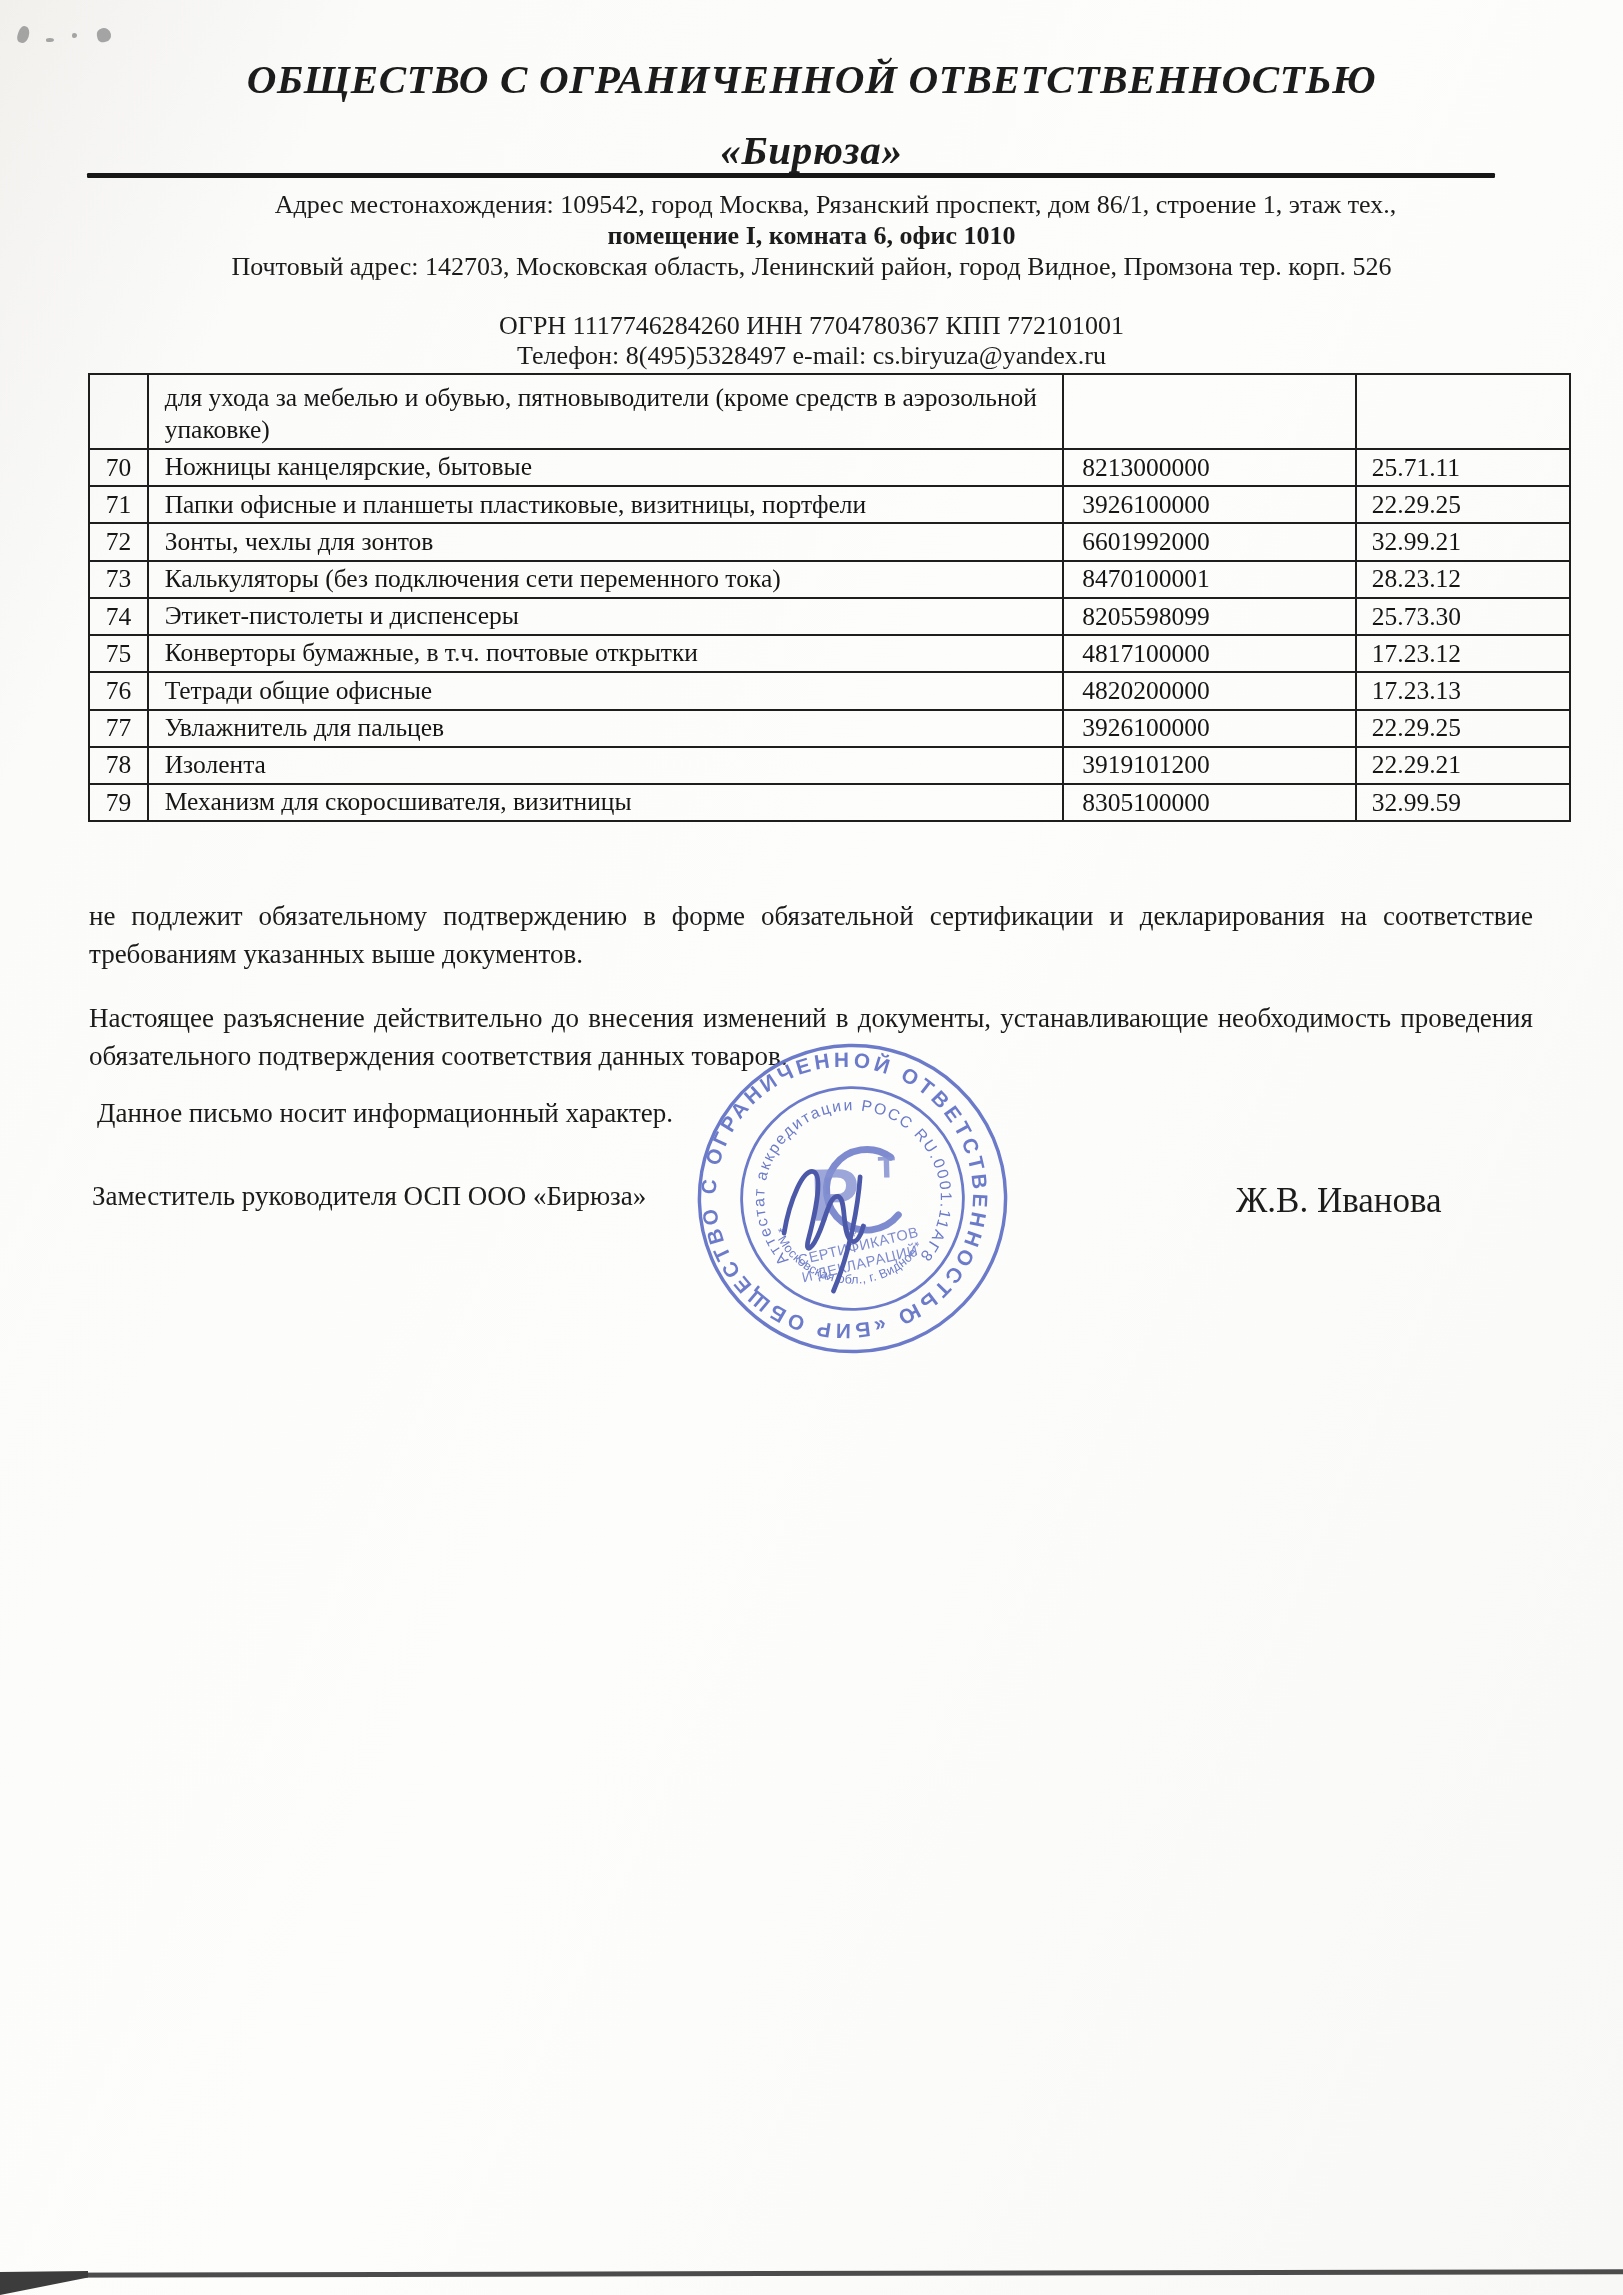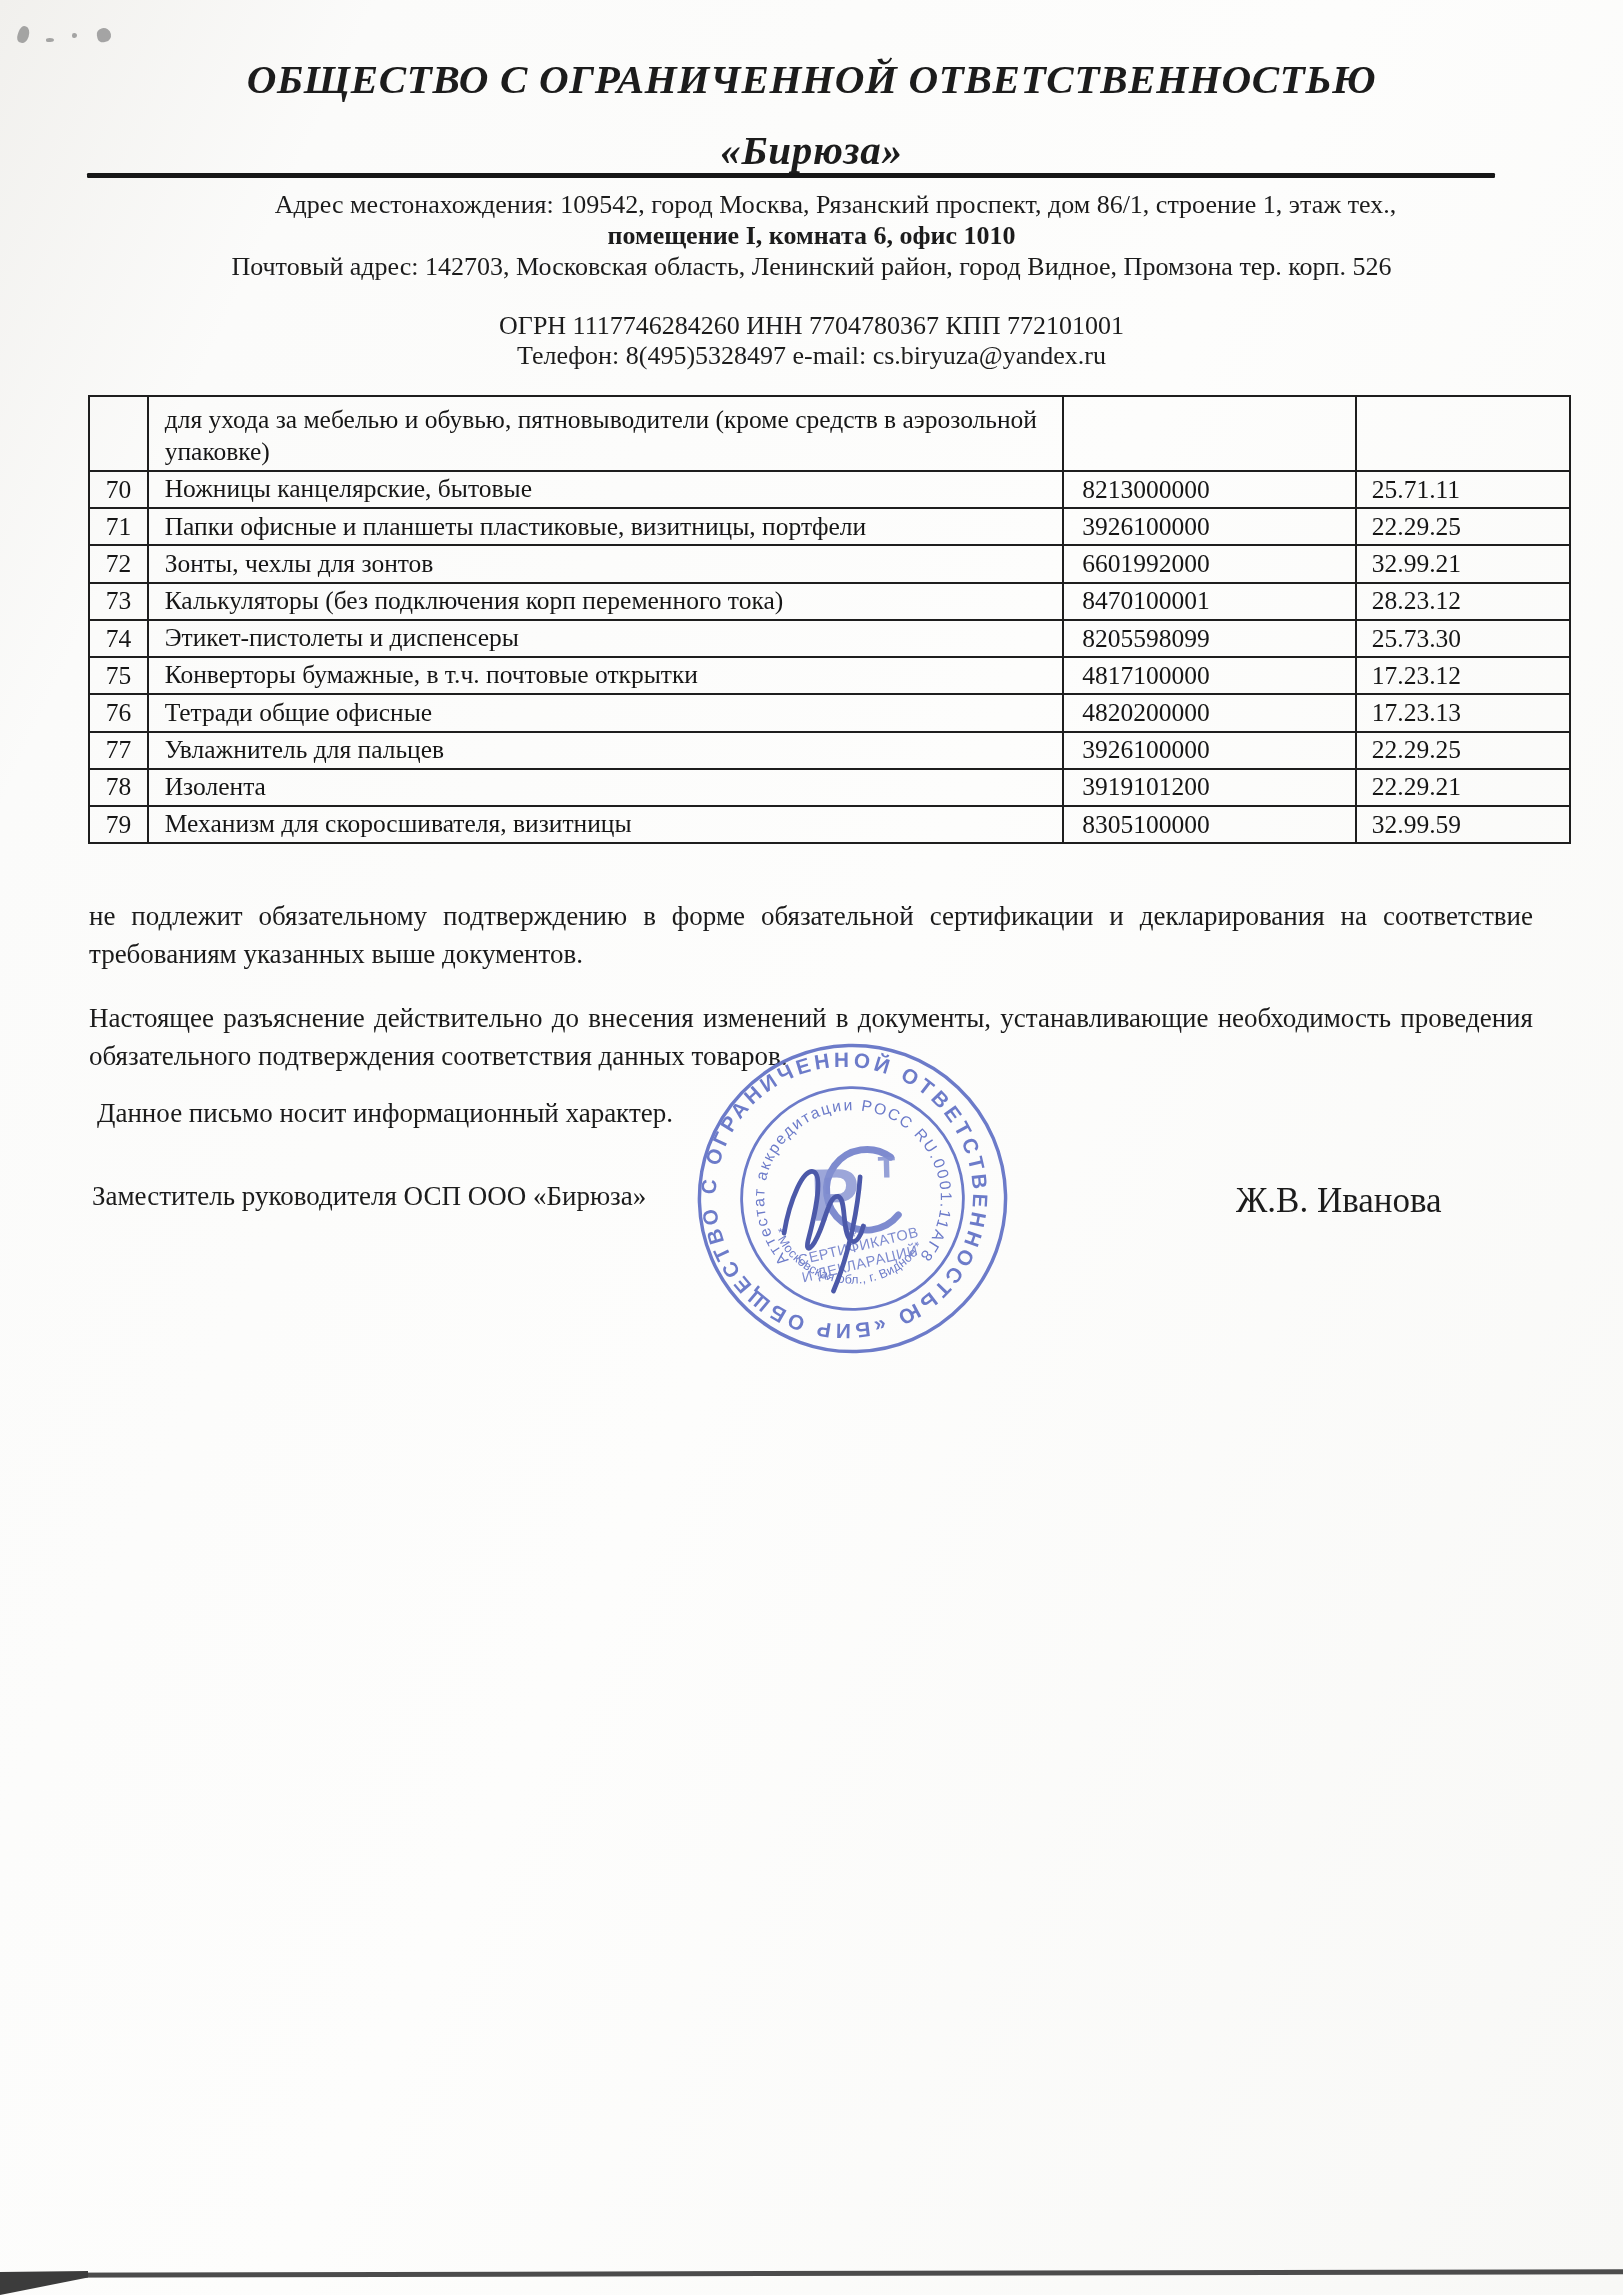--- a/index.html
+++ b/index.html
@@ -19,21 +19,21 @@
   .speck{position:absolute;background:#8a8a8a;border-radius:45% 55% 50% 40%;opacity:.75;}
   .bottom-edge{position:absolute;left:14.4px;top:2271px;width:1609px;height:4.6px;background:#4c4c4c;transform:rotate(-0.12deg);}
   .bottom-wedge{position:absolute;left:0;top:2270px;width:88px;height:25px;background:#3c3c3c;clip-path:polygon(0 8%,100% 4%,100% 30%,0 100%);}
 
   
   .title{font-weight:bold;font-style:italic;font-size:41px;letter-spacing:0.7px;}
   .rule{left:87px;top:173px;width:1408px;height:5.2px;background:#171717;border-radius:1.3px;}
   .hline{font-size:26px;}
 
   
-  .tbl-wrap{left:88px;top:395px;width:1405px;}
+  .tbl-wrap{left:88px;top:373px;width:1405px;}
   table.goods{border-collapse:collapse;table-layout:fixed;width:1405px;font-size:25.5px;color:#161616;}
   table.goods td{border:2px solid #1e1e1e;overflow:hidden;}
   td.c-num{width:57px;text-align:center;padding:0;}
   td.c-desc{width:888px;padding:1.3px 9.2px 1.3px 15.7px;line-height:1.28;}
   td.c-code{width:268px;padding:1.3px 5.2px 1.3px 18.3px;}
   td.c-okpd{width:192px;padding:1.3px 5.2px 1.3px 14.4px;}
   tr.hdr td{height:63px;vertical-align:top;}
   tr.hdr td.c-desc{padding-top:6.5px;}
   tr.data td{height:29px;vertical-align:middle;}
 
@@ -89,21 +89,21 @@
           <td class="c-okpd">22.29.25</td>
         </tr>
         <tr class="data">
           <td class="c-num">72</td>
           <td class="c-desc">Зонты, чехлы для зонтов</td>
           <td class="c-code">6601992000</td>
           <td class="c-okpd">32.99.21</td>
         </tr>
         <tr class="data">
           <td class="c-num">73</td>
-          <td class="c-desc">Калькуляторы (без подключения корп переменного тока)</td>
+          <td class="c-desc">Калькуляторы (без подключения сети переменного тока)</td>
           <td class="c-code">8470100001</td>
           <td class="c-okpd">28.23.12</td>
         </tr>
         <tr class="data">
           <td class="c-num">74</td>
           <td class="c-desc">Этикет-пистолеты и диспенсеры</td>
           <td class="c-code">8205598099</td>
           <td class="c-okpd">25.73.30</td>
         </tr>
         <tr class="data">

